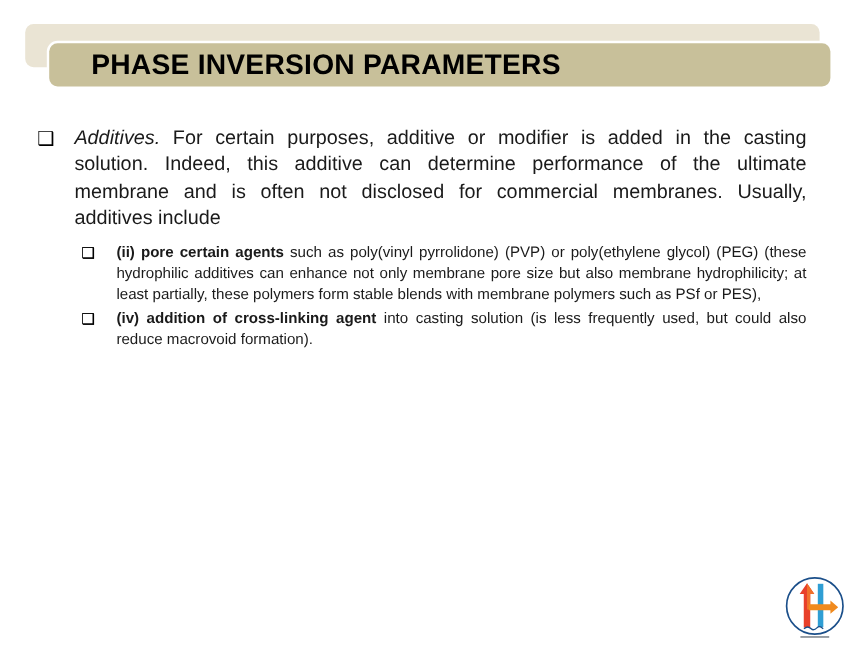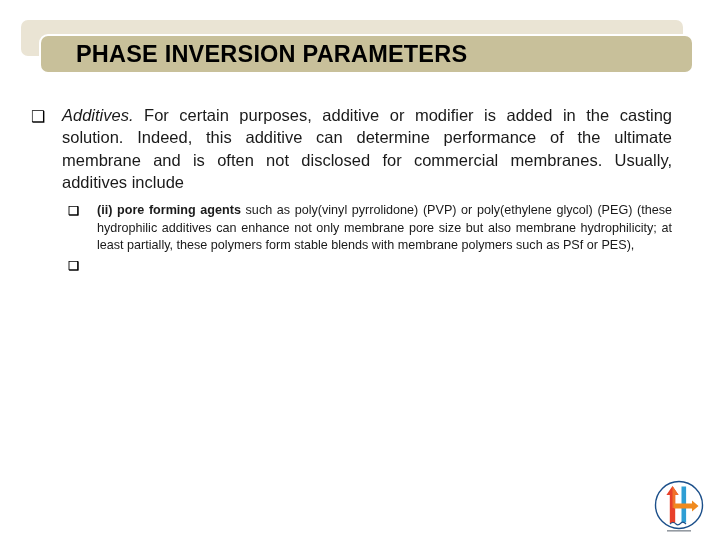--- a/index.html
+++ b/index.html
@@ -148,29 +148,30 @@
   </div>
 
   <div class="lvl2-list">
 
     <div class="lvl2-block">
       <span class="lvl2-marker marker-sq">❑</span>
     </div>
 
     <div class="lvl2-block">
       <span class="lvl2-marker marker-sq">❑</span>
-      <div class="lvl2-text"><span class="lead">(ii) pore forming agents</span><span> such as poly(vinyl pyrrolidone) (PVP) or poly(ethylene glycol) (PEG) (these hydrophilic additives can enhance not only membrane pore size but also membrane hydrophilicity; at least partially, these polymers form stable blends with membrane polymers such as PSf or PES),</span></div>
+      <div class="lvl2-text"><span class="lead">(ii) pore certain agents</span><span> such as poly(vinyl pyrrolidone) (PVP) or poly(ethylene glycol) (PEG) (these hydrophilic additives can enhance not only membrane pore size but also membrane hydrophilicity; at least partially, these polymers form stable blends with membrane polymers such as PSf or PES),</span></div>
     </div>
 
     <div class="lvl2-block">
       <span class="lvl2-marker marker-sq">❑</span>
     </div>
 
     <div class="lvl2-block">
       <span class="lvl2-marker marker-sq">❑</span>
+      <div class="lvl2-text"><span class="lead">(iv) addition of cross-linking agent</span><span> into casting solution (is less frequently used, but could also reduce macrovoid formation).</span></div>
     </div>
 
   </div>
 </div>
 
 <div id="logo">
   <svg viewBox="0 0 58 58" width="58" height="58">
     <circle cx="29" cy="27" r="23.5" fill="#ffffff" stroke="#1b4f8a" stroke-width="1.4"></circle>
 
     <rect x="31.5" y="8.5" width="4.6" height="36" fill="#2f9ed4"></rect>

